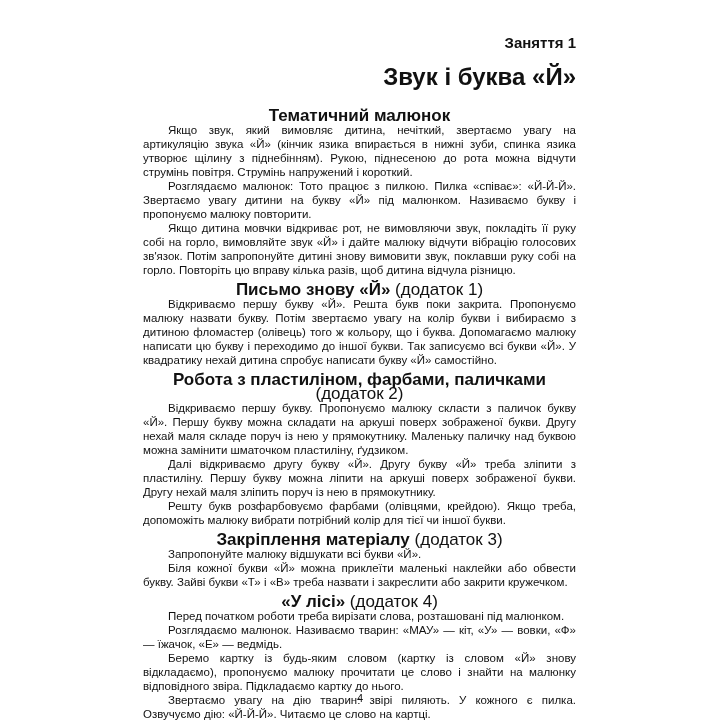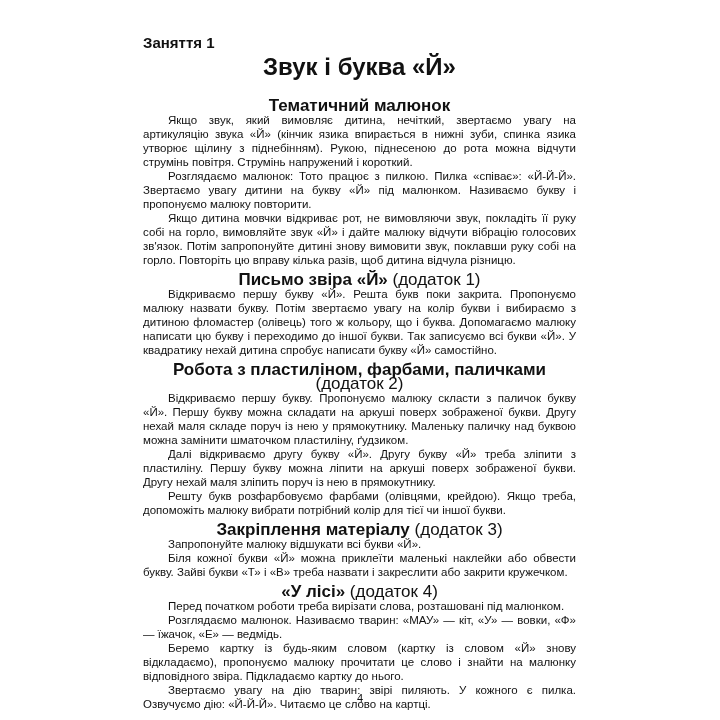--- a/index.html
+++ b/index.html
@@ -1,39 +1,39 @@
 <!DOCTYPE html>
 <html><head>
 <meta charset="utf-8">
 <style>
   html, body { margin: 0; padding: 0; background: #ffffff; }
   body { width: 720px; height: 720px; position: relative; overflow: hidden;
          font-family: "Liberation Sans", sans-serif; color: #111; }
   .page { position: absolute; left: 143px; top: 0; width: 433px; }
-  .lesson { text-align: left; font-weight: bold; font-size: 15px; margin-top: 34px; line-height: 18px; }
-  .title { text-align: center; font-weight: bold; font-size: 24px; line-height: 30px; }
+  .lesson { text-align: right; font-weight: bold; font-size: 15px; margin-top: 34px; line-height: 18px; }
+  .title { text-align: right; font-weight: bold; font-size: 24px; margin-top: 10px; line-height: 30px; }
   .section-h { text-align: center; font-size: 17px; line-height: 14px; margin-top: 6px; margin-bottom: 0; }
   .section-h b { font-weight: bold; }
   .first-h { margin-top: 17px; }
   p { margin: 0; font-size: 11.5px; line-height: 14px; text-align: justify; text-indent: 25px; }
   .pagenum { position: absolute; left: 0; width: 720px; top: 692px; text-align: center; font-size: 11px; }
 </style>
 </head>
 <body>
 
 <div class="page">
   <div class="lesson">Заняття 1</div>
   <div class="title">Звук і буква «Й»</div>
 
   <div class="section-h first-h"><b>Тематичний малюнок</b><span></span></div>
   <p>Якщо звук, який вимовляє дитина, нечіткий, звертаємо увагу на артикуляцію звука «Й» (кінчик язика впирається в нижні зуби, спинка язика утворює щілину з піднебінням). Рукою, піднесеною до рота можна відчути струмінь повітря. Струмінь напружений і короткий.</p>
   <p>Розглядаємо малюнок: Тото працює з пилкою. Пилка «співає»: «Й-Й-Й». Звертаємо увагу дитини на букву «Й» під малюнком. Називаємо букву і пропонуємо малюку повторити.</p>
   <p>Якщо дитина мовчки відкриває рот, не вимовляючи звук, покладіть її руку собі на горло, вимовляйте звук «Й» і дайте малюку відчути вібрацію голосових зв'язок. Потім запропонуйте дитині знову вимовити звук, поклавши руку собі на горло. Повторіть цю вправу кілька разів, щоб дитина відчула різницю.</p>
 
-  <div class="section-h"><b>Письмо звіра «Й»</b><span> (додаток 1)</span></div>
+  <div class="section-h"><b>Письмо знову «Й»</b><span> (додаток 1)</span></div>
   <p>Відкриваємо першу букву «Й». Решта букв поки закрита. Пропонуємо малюку назвати букву. Потім звертаємо увагу на колір букви і вибираємо з дитиною фломастер (олівець) того ж кольору, що і буква. Допомагаємо малюку написати цю букву і переходимо до іншої букви. Так записуємо всі букви «Й». У квадратику нехай дитина спробує написати букву «Й» самостійно.</p>
 
   <div class="section-h"><b>Робота з пластиліном, фарбами, паличками</b><span> (додаток 2)</span></div>
   <p>Відкриваємо першу букву. Пропонуємо малюку скласти з паличок букву «Й». Першу букву можна складати  на аркуші поверх зображеної букви. Другу нехай маля складе поруч із нею у прямокутнику. Маленьку паличку над буквою можна замінити шматочком пластиліну, ґудзиком.</p>
   <p>Далі відкриваємо другу букву «Й». Другу букву «Й» треба зліпити з пластиліну. Першу букву можна ліпити  на аркуші поверх зображеної букви. Другу нехай маля зліпить поруч із нею в прямокутнику.</p>
   <p>Решту букв розфарбовуємо фарбами (олівцями, крейдою). Якщо треба, допоможіть малюку вибрати потрібний колір для тієї чи іншої букви.</p>
 
   <div class="section-h"><b>Закріплення матеріалу</b><span> (додаток 3)</span></div>
   <p>Запропонуйте малюку відшукати всі букви «Й».</p>
   <p>Біля кожної букви «Й» можна приклеїти маленькі наклейки або обвести букву. Зайві букви «Т» і «В» треба назвати і закреслити або закрити кружечком.</p>

